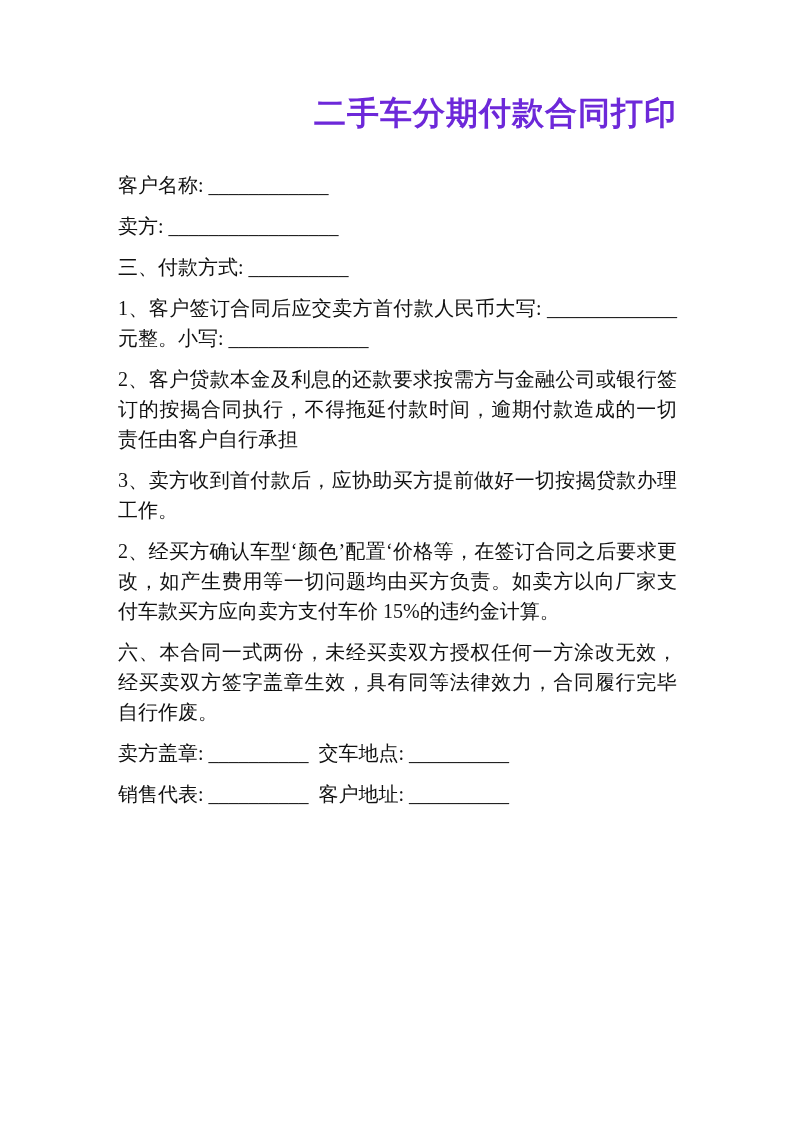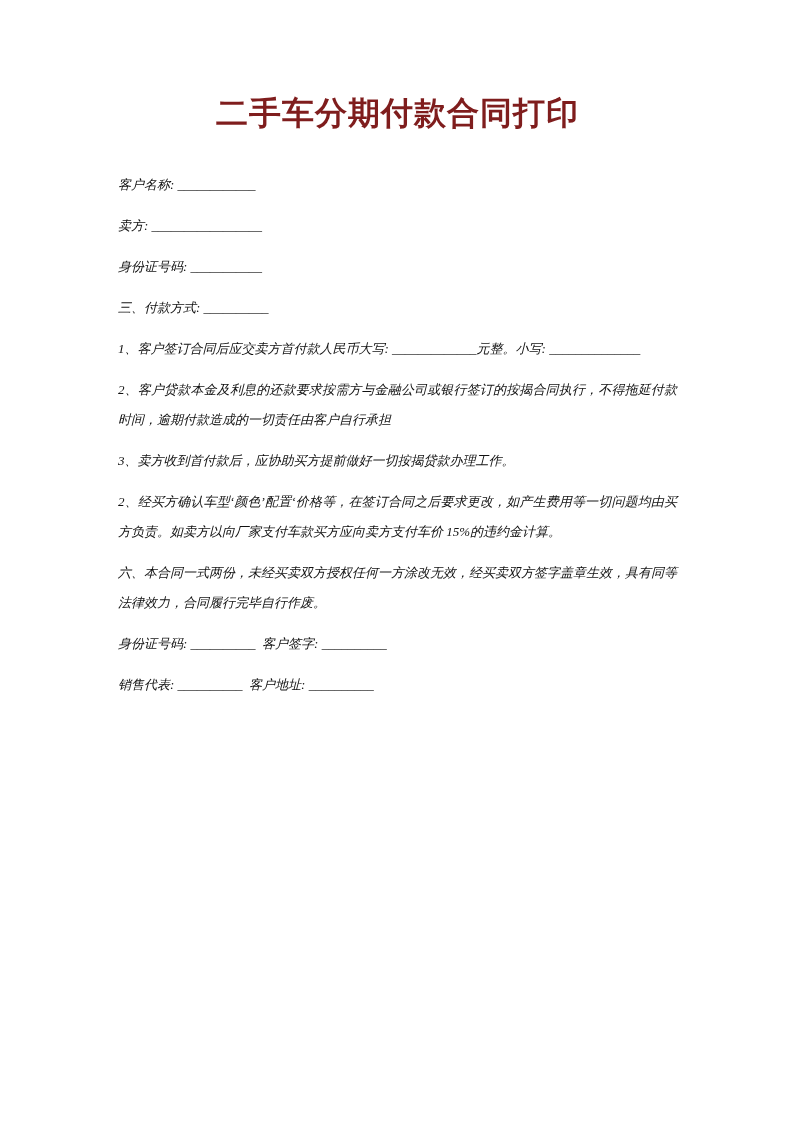--- a/index.html
+++ b/index.html
@@ -15,62 +15,60 @@
     box-sizing: border-box;
     padding: 92px 116px 0 118px;
     font-family: "Liberation Serif", "DejaVu Serif", serif;
     color: #111111;
     overflow: hidden;
   }
   .doc-title {
     font-size: 32px;
     line-height: 42px;
     font-weight: bold;
-    text-align: center;
+    text-align: right;
     margin: 0 0 36px 0;
-    color: #7f1d1d;
+    color: #6d28d9;
     letter-spacing: 1px;
   }
   .doc-line {
-    font-size: 13px;
+    font-size: 20px;
     line-height: 30px;
     margin: 11px 0 11px 0;
     text-align: justify;
     white-space: pre-wrap;
     word-break: normal;
-    font-style: italic;
   }
 </style>
 </head>
 <body>
 
 <div class="page">
 
   <h1 class="doc-title">二手车分期付款合同打印</h1>
 
   <p class="doc-line">客户名称: ____________</p>
 
   <p class="doc-line">卖方: _________________</p>
 
-  <p class="doc-line">身份证号码: ___________</p>
 
   <p class="doc-line">三、付款方式: __________</p>
 
   <p class="doc-line">1、客户签订合同后应交卖方首付款人民币大写: _____________元整。小写: ______________</p>
 
   <p class="doc-line">2、客户贷款本金及利息的还款要求按需方与金融公司或银行签订的按揭合同执行，不得拖延付款时间，逾期付款造成的一切责任由客户自行承担</p>
 
 
   <p class="doc-line">3、卖方收到首付款后，应协助买方提前做好一切按揭贷款办理工作。</p>
 
   <p class="doc-line">2、经买方确认车型‘颜色’配置‘价格等，在签订合同之后要求更改，如产生费用等一切问题均由买方负责。如卖方以向厂家支付车款买方应向卖方支付车价 15%的违约金计算。</p>
 
 
 
 
   <p class="doc-line">六、本合同一式两份，未经买卖双方授权任何一方涂改无效，经买卖双方签字盖章生效，具有同等法律效力，合同履行完毕自行作废。</p>
 
 
-  <p class="doc-line">身份证号码: __________  客户签字: __________</p>
+  <p class="doc-line">卖方盖章: __________  交车地点: __________</p>
 
   <p class="doc-line">销售代表: __________  客户地址: __________</p>
 
 </div>
 
 </body></html>

